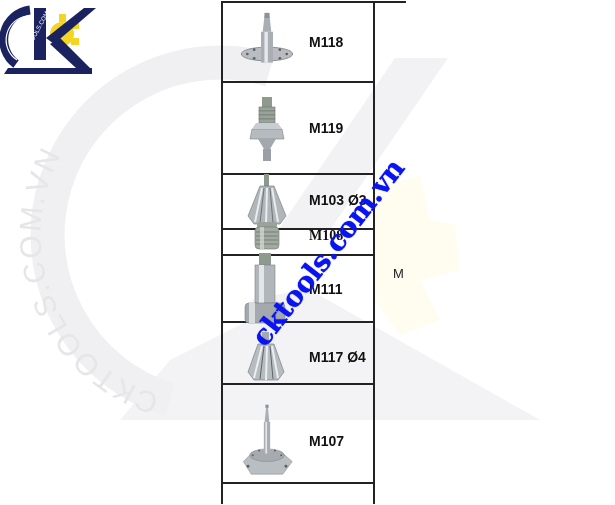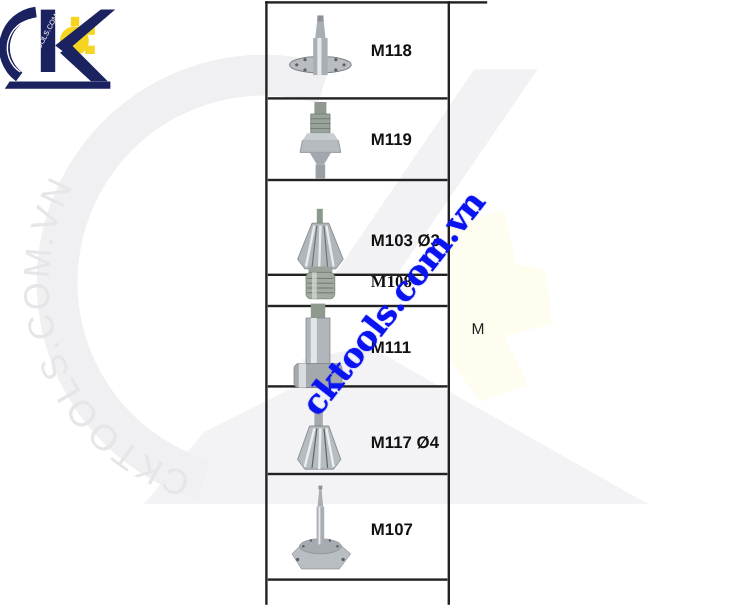--- a/index.html
+++ b/index.html
@@ -96,21 +96,21 @@
         </g>
       <rect x="28" y="24" width="14" height="36" fill="#a9aeb4"></rect>
       <rect x="32" y="24" width="4" height="36" fill="#e6e9ec"></rect>
       <polygon points="30,24 40,24 38,6 32,6" fill="#a9aeb4"></polygon>
       <rect x="32" y="2" width="6" height="6" fill="#8d9298"></rect>
     </svg>
   </div>
   <span class="label">M118</span>
 </div>
 
-<div class="row" style="top:83px;height:68px;">
+<div class="row" style="top:83px;height:92px;">
   <div class="pic">
     <svg width="50" height="70" viewBox="0 0 50 70">
       <rect x="20" y="4" width="10" height="10" fill="#8f9a8f"></rect>
       <g fill="#9aa39a" stroke="#6d756d" stroke-width="0.6">
         <rect x="17" y="14" width="16" height="4"></rect>
           <rect x="17" y="18" width="16" height="4"></rect>
           <rect x="17" y="22" width="16" height="4"></rect>
           <rect x="17" y="26" width="16" height="4"></rect>
       </g>
       <polygon points="10,36 40,36 42,46 8,46" fill="#b6bbc0" stroke="#7d8288" stroke-width="0.6"></polygon>
@@ -157,21 +157,21 @@
       <rect x="20" y="4" width="12" height="12" fill="#8f9a8f"></rect>
       <rect x="16" y="16" width="20" height="38" fill="#b1b6bb" stroke="#7d8288" stroke-width="0.6"></rect>
       <rect x="20" y="16" width="5" height="38" fill="#e3e6e9"></rect>
       <rect x="6" y="54" width="40" height="20" rx="4" fill="#a4a9ae" stroke="#7d8288" stroke-width="0.6"></rect>
       <rect x="10" y="54" width="6" height="20" fill="#d9dde0"></rect>
     </svg>
   </div>
   <span class="label">M111</span>
 </div>
 
-<div class="row" style="top:342px;height:54px;">
+<div class="row" style="top:331px;height:54px;">
   <div class="pic">
     <svg width="50" height="54" viewBox="0 0 50 54">
       <rect x="20" y="2" width="7" height="12" fill="#a3a9ad"></rect>
       <polygon points="16,14 32,14 42,42 36,50 12,50 6,42" fill="#b6bcc0" stroke="#6d7378" stroke-width="0.6"></polygon>
       <path d="M 20 16 L 12 48 M 25 16 L 24 50 M 30 16 L 36 48" stroke="#eceff1" stroke-width="2"></path>
       <path d="M 22 16 L 18 49 M 28 16 L 31 49" stroke="#5e6468" stroke-width="1"></path>
     </svg>
   </div>
   <span class="label">M117 Ø4</span>
 </div>

